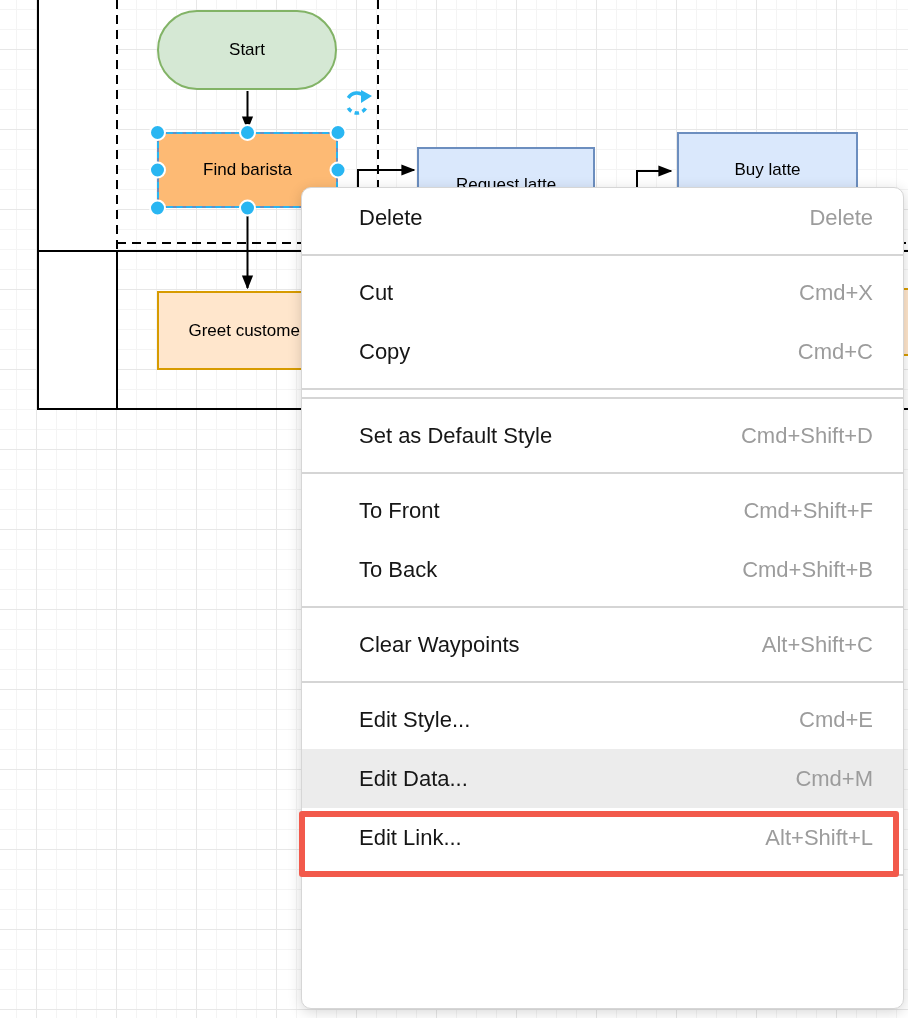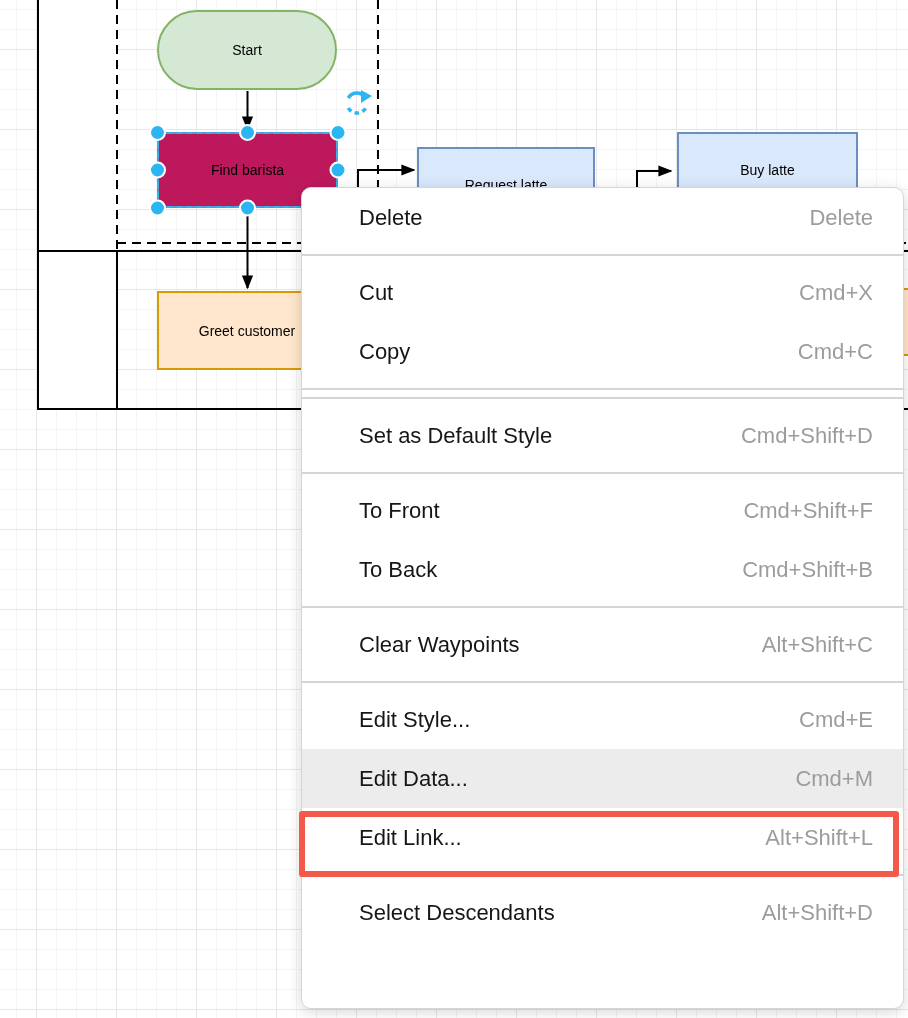--- a/index.html
+++ b/index.html
@@ -9,24 +9,24 @@
     background-color:#ffffff;
     background-image:
       linear-gradient(to right,#e7e7e7 1px,transparent 1px),
       linear-gradient(to bottom,#e7e7e7 1px,transparent 1px),
       linear-gradient(to right,#f4f4f4 1px,transparent 1px),
       linear-gradient(to bottom,#f4f4f4 1px,transparent 1px);
     background-size:80px 80px,80px 80px,20px 20px,20px 20px;
     background-position:36px 0,0 49px,16px 0,0 9px;
   }
   .shape{position:absolute;display:flex;align-items:center;justify-content:center;
-    font-size:14px;color:#000;box-sizing:border-box;z-index:5;text-align:center;}
+    font-size:17px;color:#000;box-sizing:border-box;z-index:5;text-align:center;}
   .start{left:157px;top:10px;width:180px;height:80px;border-radius:40px;
     background:#d5e8d4;border:2px solid #82b366;}
-  .find{left:157px;top:132px;width:181px;height:76px;background:#be185d;border:2px solid #6c8ebf;}
+  .find{left:157px;top:132px;width:181px;height:76px;background:#fdba74;border:2px solid #6c8ebf;}
   .request{left:417px;top:147px;width:178px;height:76px;background:#dae8fc;border:2px solid #6c8ebf;}
   .buy{left:677px;top:132px;width:181px;height:76px;background:#dae8fc;border:2px solid #6c8ebf;}
   .greet{left:157px;top:291px;width:180px;height:79px;background:#ffe6cc;border:2px solid #d79b00;}
   .partial{left:890px;top:288px;width:120px;height:68px;background:#ffe6cc;border:2px solid #d79b00;}
   .sel-outline{position:absolute;inset:-2px;border:2px dashed #29b6f2;pointer-events:none;}
   .lane-label{position:absolute;left:38px;width:79px;display:flex;align-items:center;
     justify-content:center;z-index:4;}
   .lane-label span{transform:rotate(-90deg);white-space:nowrap;font-weight:bold;
     font-size:22px;color:#000;letter-spacing:.5px;}
   .lane-customer{top:0;height:250px;}
@@ -158,19 +158,15 @@
     </div>
     <div class="mi hl">
       <span class="lbl">Edit Data...</span>
       <span class="sc">Cmd+M</span>
     </div>
     <div class="mi">
       <span class="lbl">Edit Link...</span>
       <span class="sc">Alt+Shift+L</span>
     </div>
     <hr class="sep">
-    <div class="mi">
-      <span class="lbl">Select Descendants</span>
-      <span class="sc">Alt+Shift+D</span>
-    </div>
   </div>
 
 <div class="red-box"></div>
 
 </body></html>

